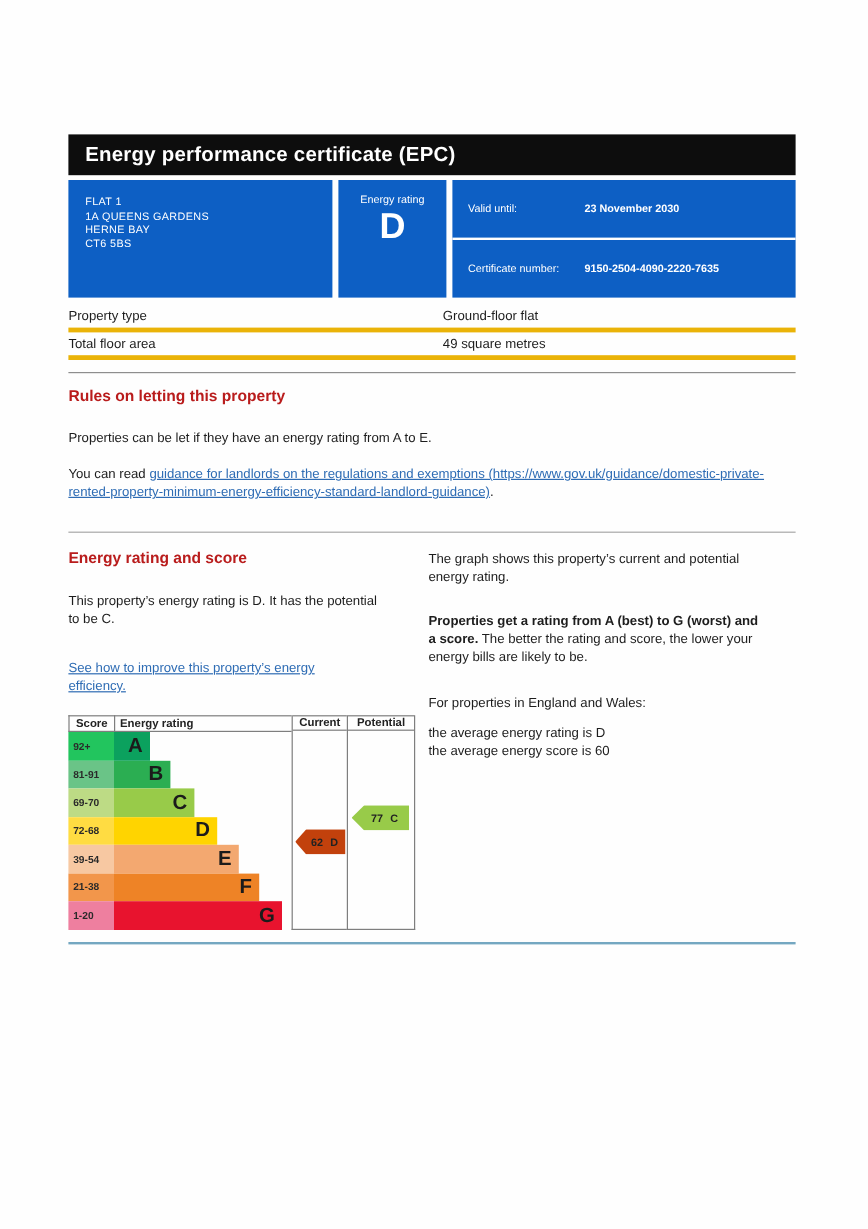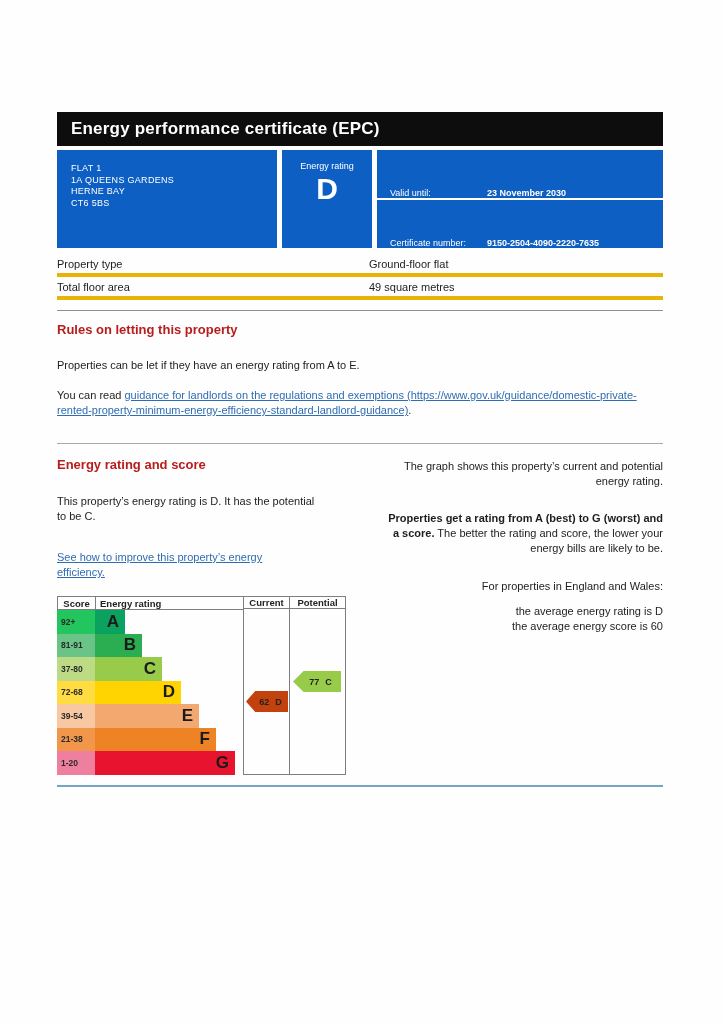--- a/index.html
+++ b/index.html
@@ -24,21 +24,21 @@
   }
 
   
   .summary-row { margin-top: 4px; height: 98px; display: flex; gap: 5px; }
   .bluebox { background: #0d5fc4; color: #fff; }
   .addr-box { width: 220px; padding: 13px 0 0 14px; font-size: 9px; line-height: 11.5px; letter-spacing: 0.3px; }
   .rating-box { width: 90px; display: flex; flex-direction: column; align-items: center; padding-top: 11px; }
   .rating-label { font-size: 9px; }
   .rating-letter { font-size: 30px; font-weight: bold; line-height: 36px; }
   .validity-box { flex: 1; display: flex; flex-direction: column; font-size: 9px; }
-  .validity-row { flex: 1; display: flex; align-items: flex-end; padding-left: 13px; }
+  .validity-row { flex: 1; display: flex; align-items: center; padding-left: 13px; }
   .vlabel { width: 97px; }
   .vvalue { font-weight: bold; }
   .validity-divider { height: 2px; background: #fefefe; }
 
   
   .prop-table { margin-top: 6px; font-size: 11px; }
   .prop-row { display: flex; height: 23px; align-items: center; border-bottom: 4px solid #eab308; }
   .prop-label { width: 312px; }
   .section-divider { margin-top: 10px; border-top: 1px solid #8e8e8e; }
 
@@ -46,21 +46,21 @@
   .h-rules { margin-top: 11px; }
   p { margin: 0; font-size: 11px; line-height: 15px; }
   .p-rules1 { margin-top: 21px; }
   .p-rules2 { margin-top: 15px; width: 588px; }
   a.link { color: #2e6cb4; text-decoration: underline; cursor: pointer; }
   .divider2 { margin-top: 25px; border-top: 1px solid #a8a8a8; }
 
   
   .two-col { display: flex; margin-top: 13px; }
   .col-left { width: 300px; }
-  .col-right { width: 280px; margin-left: 26px; padding-top: 2px; text-align: right; }
+  .col-right { width: 280px; padding-top: 2px; }
   .p-left1 { margin-top: 22px; width: 262px; }
   .p-left-link { margin-top: 26px; width: 256px; }
   .p-right2 { margin-top: 22px; }
   .p-right3 { margin-top: 23px; }
   .p-right4 { margin-top: 10px; }
 
   
   .chart { margin-top: 16px; display: flex; width: 289px; }
   .chart-left { width: 186px; }
   .chart-header-row { display: flex; height: 14px; }
@@ -163,21 +163,21 @@
           <div data-name="chart-band-rows">
               <div class="band-row" data-name="epc-band-row">
                 <div class="score-cell" data-name="epc-score-cell" style="background: #22c55e;">92+</div>
                 <div class="band-bar" data-name="epc-band-bar-a" style="background: rgb(11, 161, 94); width: 30px;">A</div>
               </div>
               <div class="band-row" data-name="epc-band-row">
                 <div class="score-cell" data-name="epc-score-cell" style="background: rgb(106, 196, 135);">81-91</div>
                 <div class="band-bar" data-name="epc-band-bar-b" style="background: rgb(43, 174, 82); width: 47px;">B</div>
               </div>
               <div class="band-row" data-name="epc-band-row">
-                <div class="score-cell" data-name="epc-score-cell" style="background: rgb(189, 219, 133);">37-80</div>
+                <div class="score-cell" data-name="epc-score-cell" style="background: rgb(189, 219, 133);">69-70</div>
                 <div class="band-bar" data-name="epc-band-bar-c" style="background: rgb(152, 203, 73); width: 67px;">C</div>
               </div>
               <div class="band-row" data-name="epc-band-row">
                 <div class="score-cell" data-name="epc-score-cell" style="background: rgb(255, 220, 66);">72-68</div>
                 <div class="band-bar" data-name="epc-band-bar-d" style="background: rgb(255, 212, 0); width: 86px;">D</div>
               </div>
               <div class="band-row" data-name="epc-band-row">
                 <div class="score-cell" data-name="epc-score-cell" style="background: rgb(247, 200, 162);">39-54</div>
                 <div class="band-bar" data-name="epc-band-bar-e" style="background: rgb(243, 168, 112); width: 104px;">E</div>
               </div>

